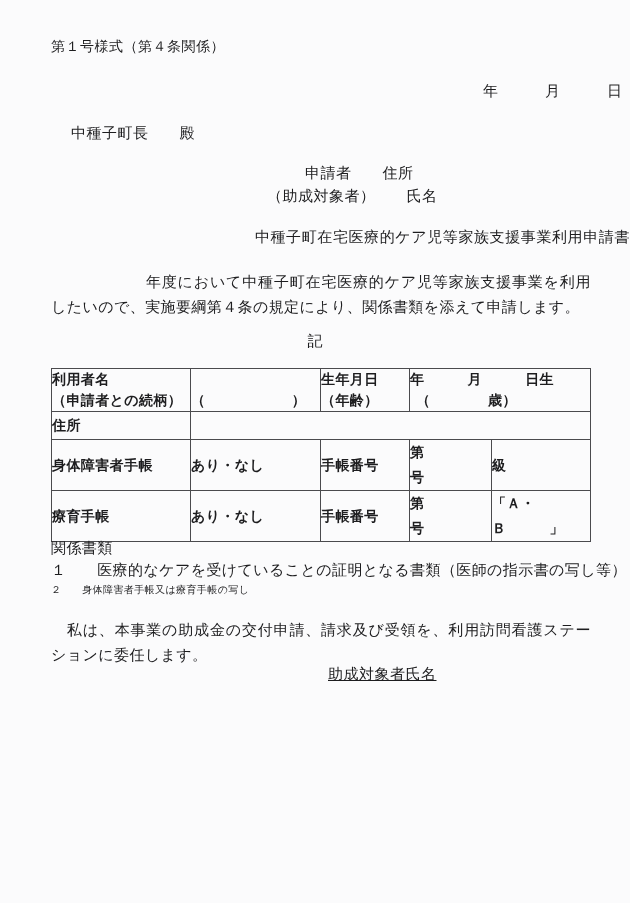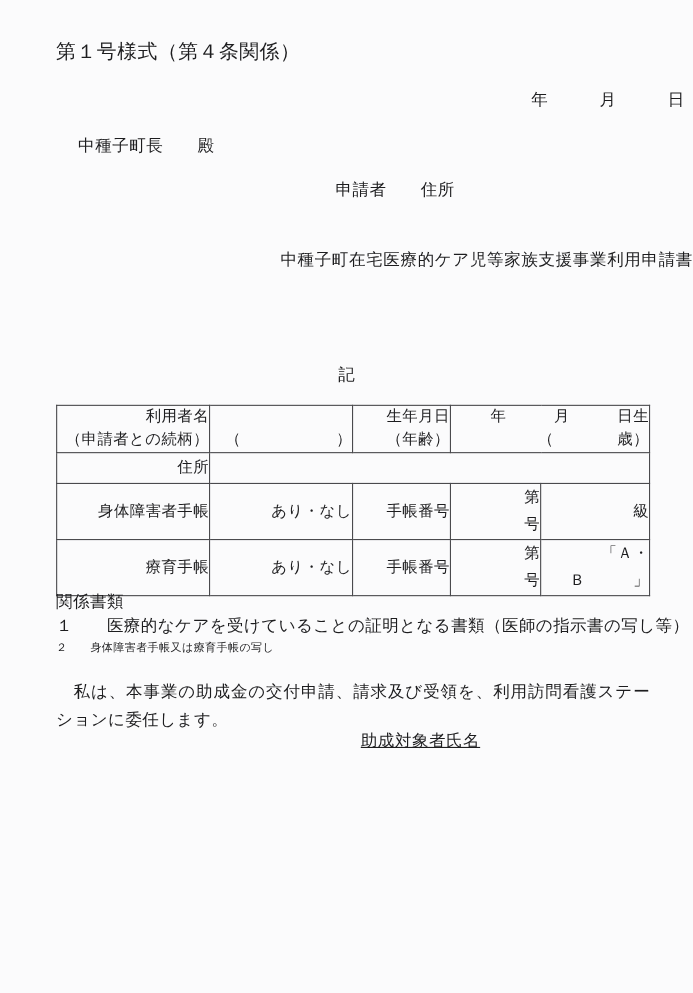--- a/index.html
+++ b/index.html
@@ -22,21 +22,21 @@
     inset: 0;
   }
 
   
   .t {
     position: absolute;
     white-space: pre;
     line-height: 1.0;
   }
 
-  .form-no      { left: 51px;  top: 40px;  font-size: 18px; letter-spacing: .5px; font-family: Liberation Mono, monospace; }
+  .form-no      { left: 51px;  top: 40px;  font-size: 14px; letter-spacing: .5px; }
   .date-line    { left: 483px; top: 84px;  font-size: 15px; letter-spacing: .5px; }
   .addressee    { left: 71px;  top: 126px; font-size: 15px; letter-spacing: .5px; }
 
   .applicant1   { left: 305px; top: 166px; font-size: 15px; letter-spacing: .5px; text-align: center; }
   .applicant2   { left: 267px; top: 189px; font-size: 15px; letter-spacing: .5px; }
 
   .doc-title    { left: 0;     top: 230px; width: 630px; text-align: right;
                   font-size: 15px; letter-spacing: .6px; }
 
   .body-para    { left: 51px;  top: 270px; width: 540px; font-size: 15px;
@@ -53,23 +53,24 @@
     top: 368px;
     width: 539px;
     border-collapse: collapse;
     table-layout: fixed;
     font-size: 14px;
   }
   .form-table td {
     border: 1px solid #4a4a4d;
     padding: 0;
     vertical-align: middle;
-    text-align: right;
+    text-align: left;
     letter-spacing: .4px;
     color: #1d1d1f;
+    font-weight: bold;
   }
   .cell-two-line {
     line-height: 21px;
     padding: 5px 0;
   }
   .cell-one-line {
     height: 27px;
     line-height: 27px;
   }
   .cell-tall {
@@ -100,23 +101,25 @@
 
 <div class="page">
 
   <div class="t form-no">第１号様式（第４条関係）</div>
 
   <div class="t date-line">年　　　月　　　日</div>
 
   <div class="t addressee">中種子町長　　殿</div>
 
   <div class="t applicant1">申請者　　住所</div>
+  <div class="t applicant2">（助成対象者）　　氏名</div>
 
   <div class="t doc-title">中種子町在宅医療的ケア児等家族支援事業利用申請書</div>
 
+  <div class="t body-para">　　　　　　年度において中種子町在宅医療的ケア児等家族支援事業を利用したいので、実施要綱第４条の規定により、関係書類を添えて申請します。</div>
 
   <div class="t ki">記</div>
 
   <table class="form-table">
     <colgroup>
       <col style="width:139px">
       <col style="width:130px">
       <col style="width:89px">
       <col style="width:82px">
       <col style="width:99px">

